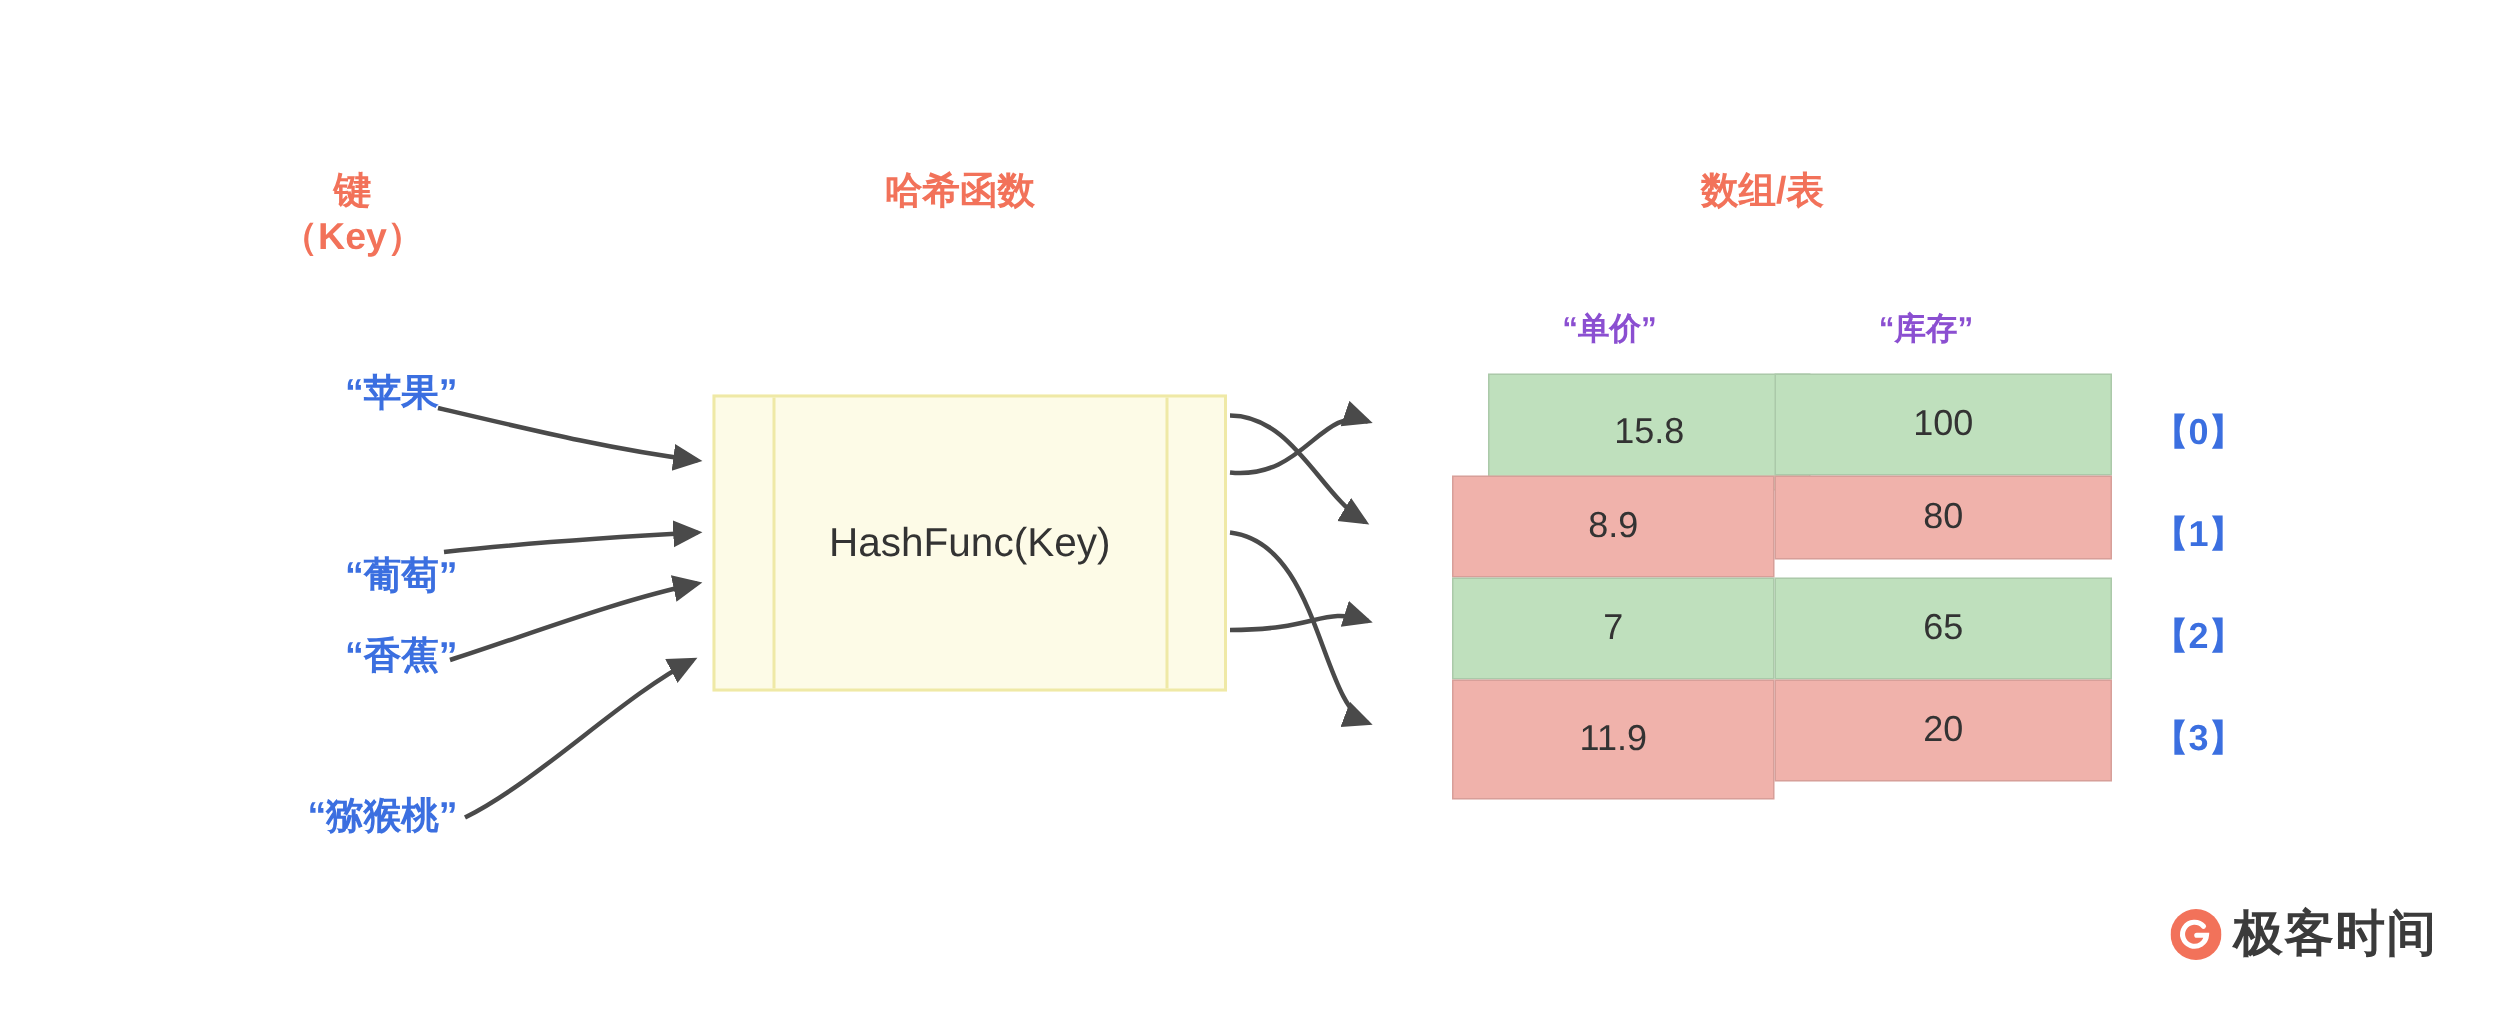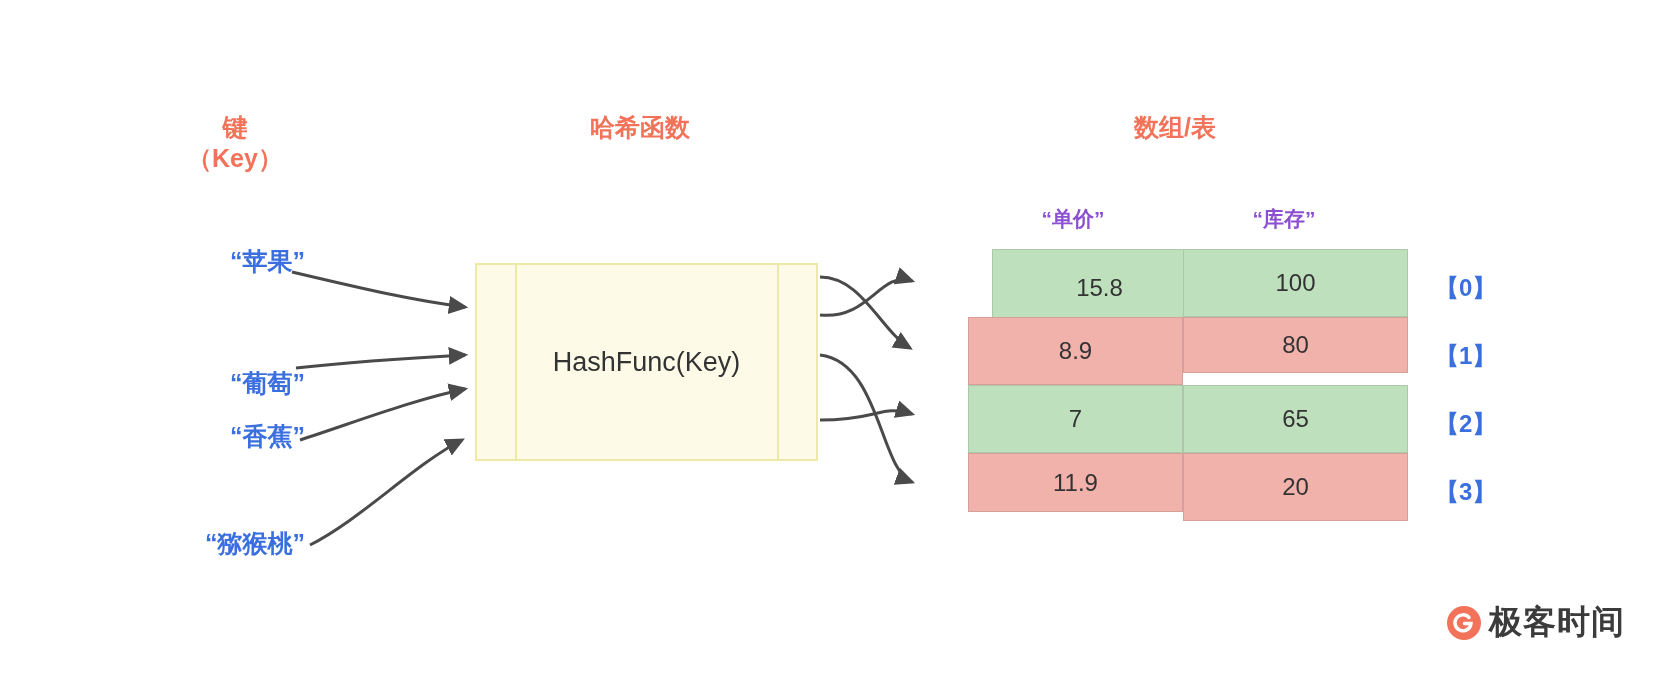--- a/index.html
+++ b/index.html
@@ -148,21 +148,21 @@
   <div class="abs index-label" style="left:1435px; top:272px;">【0】</div>
 
   <div class="abs cell red" style="left:968px; top:317px; width:215px; height:68px;">8.9</div>
   <div class="abs cell red" style="left:1183px; top:317px; width:225px; height:56px;">80</div>
   <div class="abs index-label" style="left:1435px; top:340px;">【1】</div>
 
   <div class="abs cell green" style="left:968px; top:385px; width:215px; height:68px;">7</div>
   <div class="abs cell green" style="left:1183px; top:385px; width:225px; height:68px;">65</div>
   <div class="abs index-label" style="left:1435px; top:408px;">【2】</div>
 
-  <div class="abs cell red" style="left:968px; top:453px; width:215px; height:59px;">11.9</div>
+  <div class="abs cell red" style="left:968px; top:453px; width:215px; height:80px;">11.9</div>
   <div class="abs cell red" style="left:1183px; top:453px; width:225px; height:68px;">20</div>
   <div class="abs index-label" style="left:1435px; top:476px;">【3】</div>
 
   <svg class="arrows" viewBox="0 0 1669 675">
     <defs>
       <marker id="arrowhead" markerWidth="7" markerHeight="7" refX="5.4" refY="3" orient="auto">
         <path d="M0,0 L6.5,3 L0,6 Z" fill="#4a4a4a"></path>
       </marker>
     </defs>
     <g fill="none" stroke="#4a4a4a" stroke-width="3" marker-end="url(#arrowhead)">

